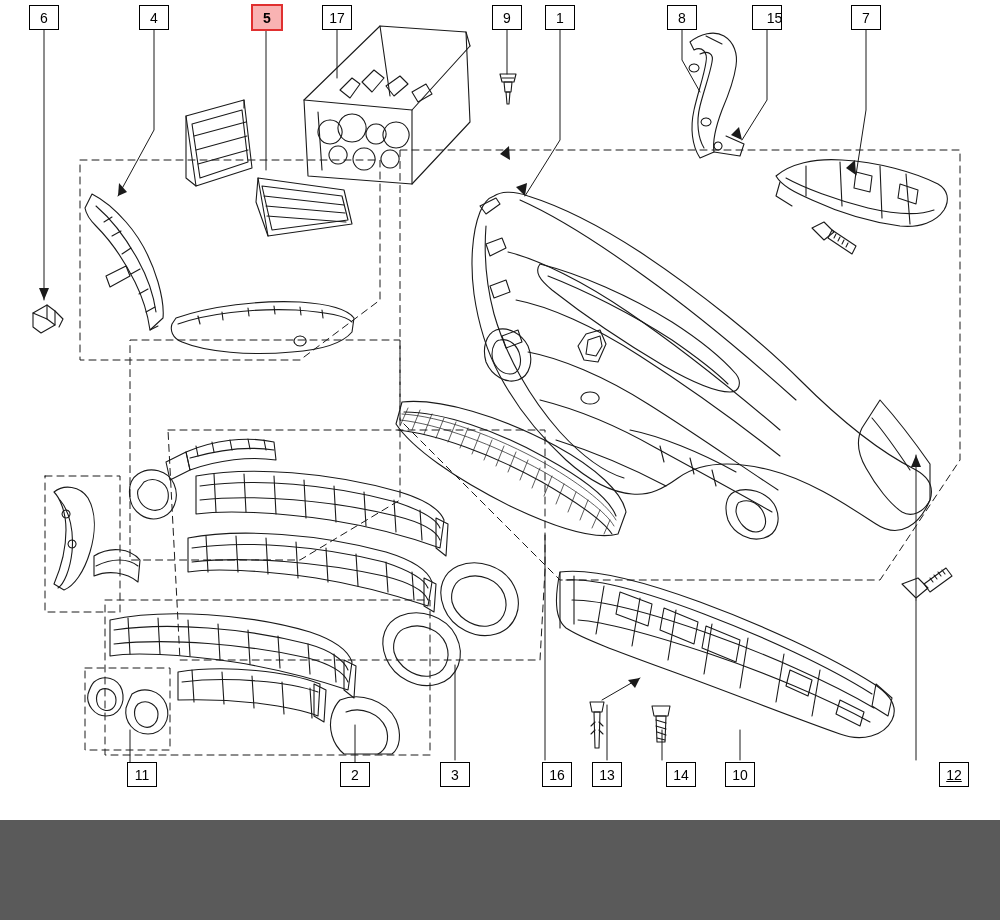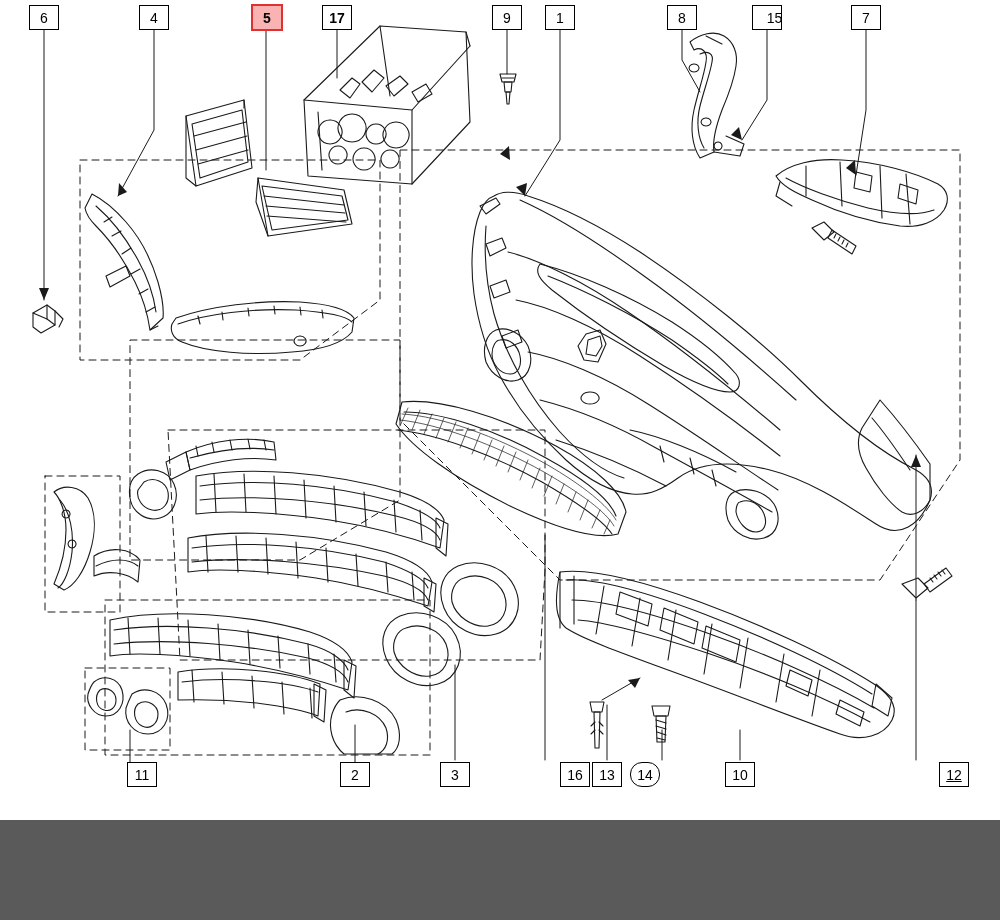--- a/index.html
+++ b/index.html
@@ -419,33 +419,33 @@
         <path d="M934 575 l3 4"></path>
         <path d="M938 572 l3 4"></path>
         <path d="M942 570 l3 4"></path>
       </g>
 
     </svg>
 
     <div class="callout" style="left:29px;  top:5px;">6</div>
     <div class="callout" style="left:139px; top:5px;">4</div>
     <div class="callout highlight" style="left:251px; top:4px; width:32px; height:27px;">5</div>
-    <div class="callout" style="left:322px; top:5px;font-weight:bold;">17</div>
+    <div class="callout" style="left:322px; top:5px;">17</div>
     <div class="callout" style="left:492px; top:5px;">9</div>
     <div class="callout" style="left:545px; top:5px;">1</div>
     <div class="callout" style="left:667px; top:5px;">8</div>
     <div class="callout" style="left:752px; top:5px;padding-left:15px;">15</div>
     <div class="callout" style="left:851px; top:5px;">7</div>
 
     <div class="callout" style="left:127px; top:762px;">11</div>
     <div class="callout" style="left:340px; top:762px;">2</div>
     <div class="callout" style="left:440px; top:762px;">3</div>
-    <div class="callout" style="left:560px; top:762px;">16</div>
+    <div class="callout" style="left:542px; top:762px;">16</div>
     <div class="callout" style="left:592px; top:762px;">13</div>
-    <div class="callout" style="left:630px; top:762px;border-radius:12px;">14</div>
+    <div class="callout" style="left:666px; top:762px;">14</div>
     <div class="callout" style="left:725px; top:762px;">10</div>
     <div class="callout" style="left:939px; top:762px;text-decoration:underline;">12</div>
 
   </div>
 
   <div id="footer-band">
     
   </div>
 
 </div>

